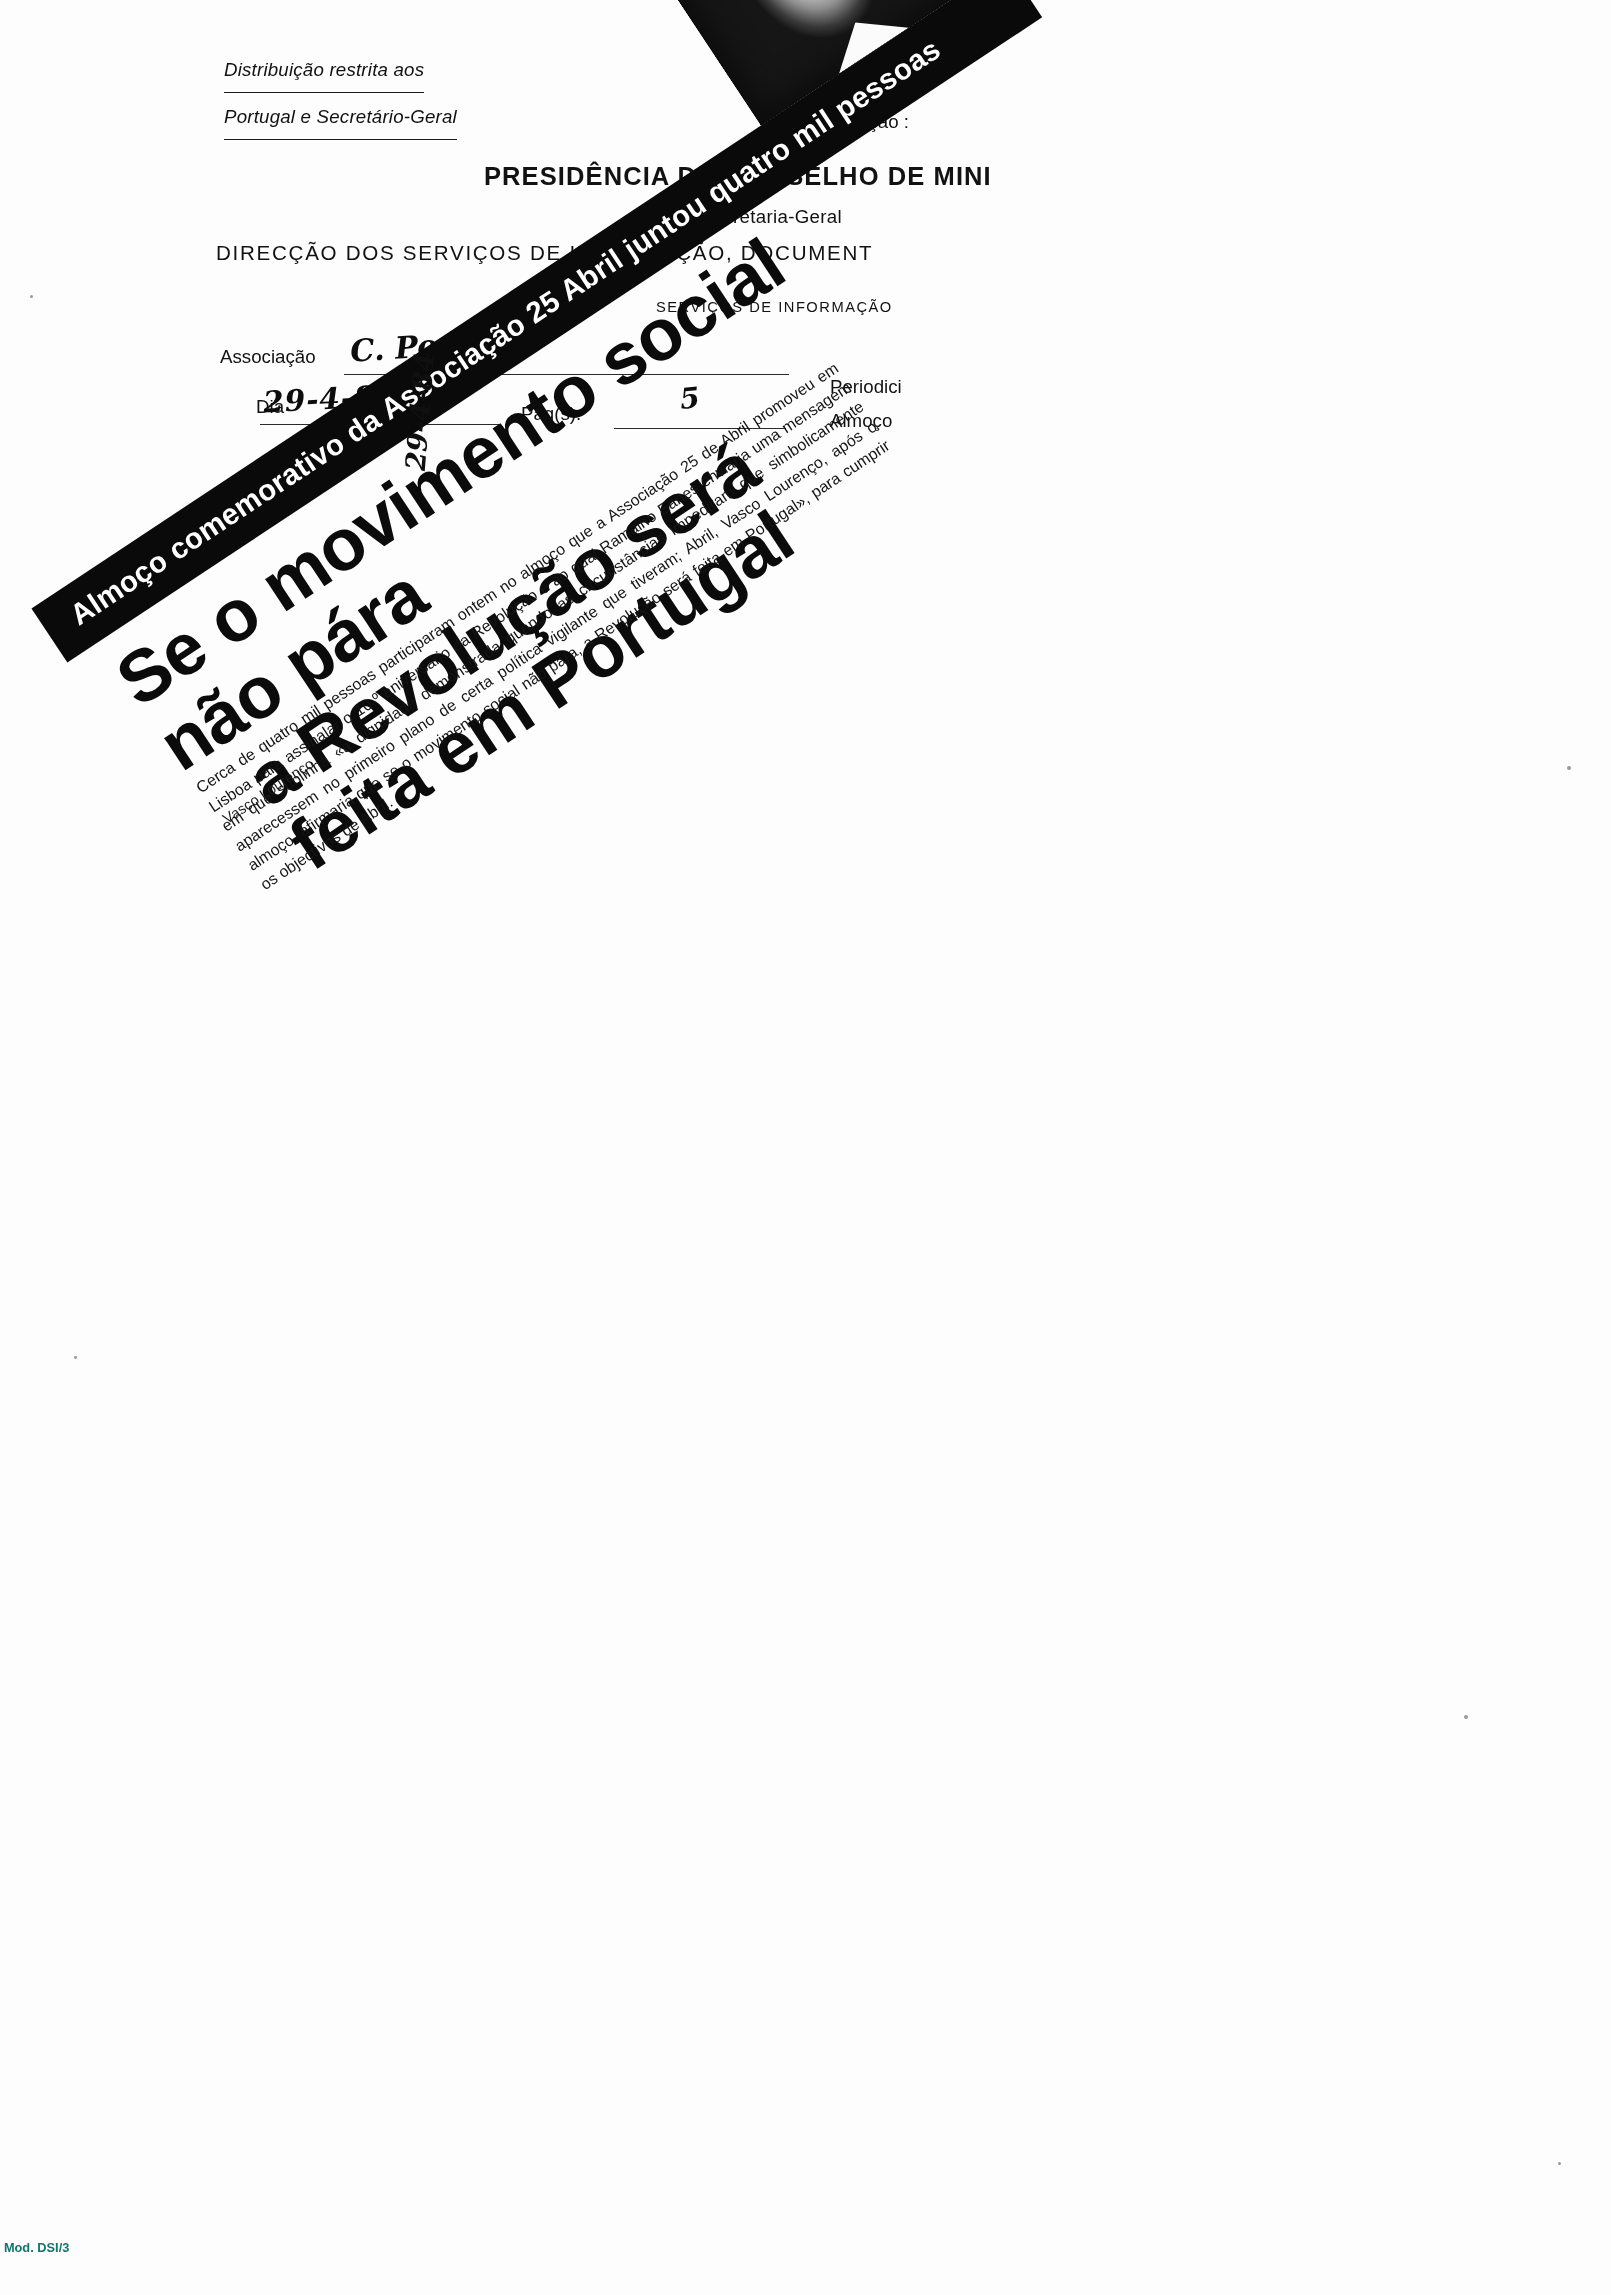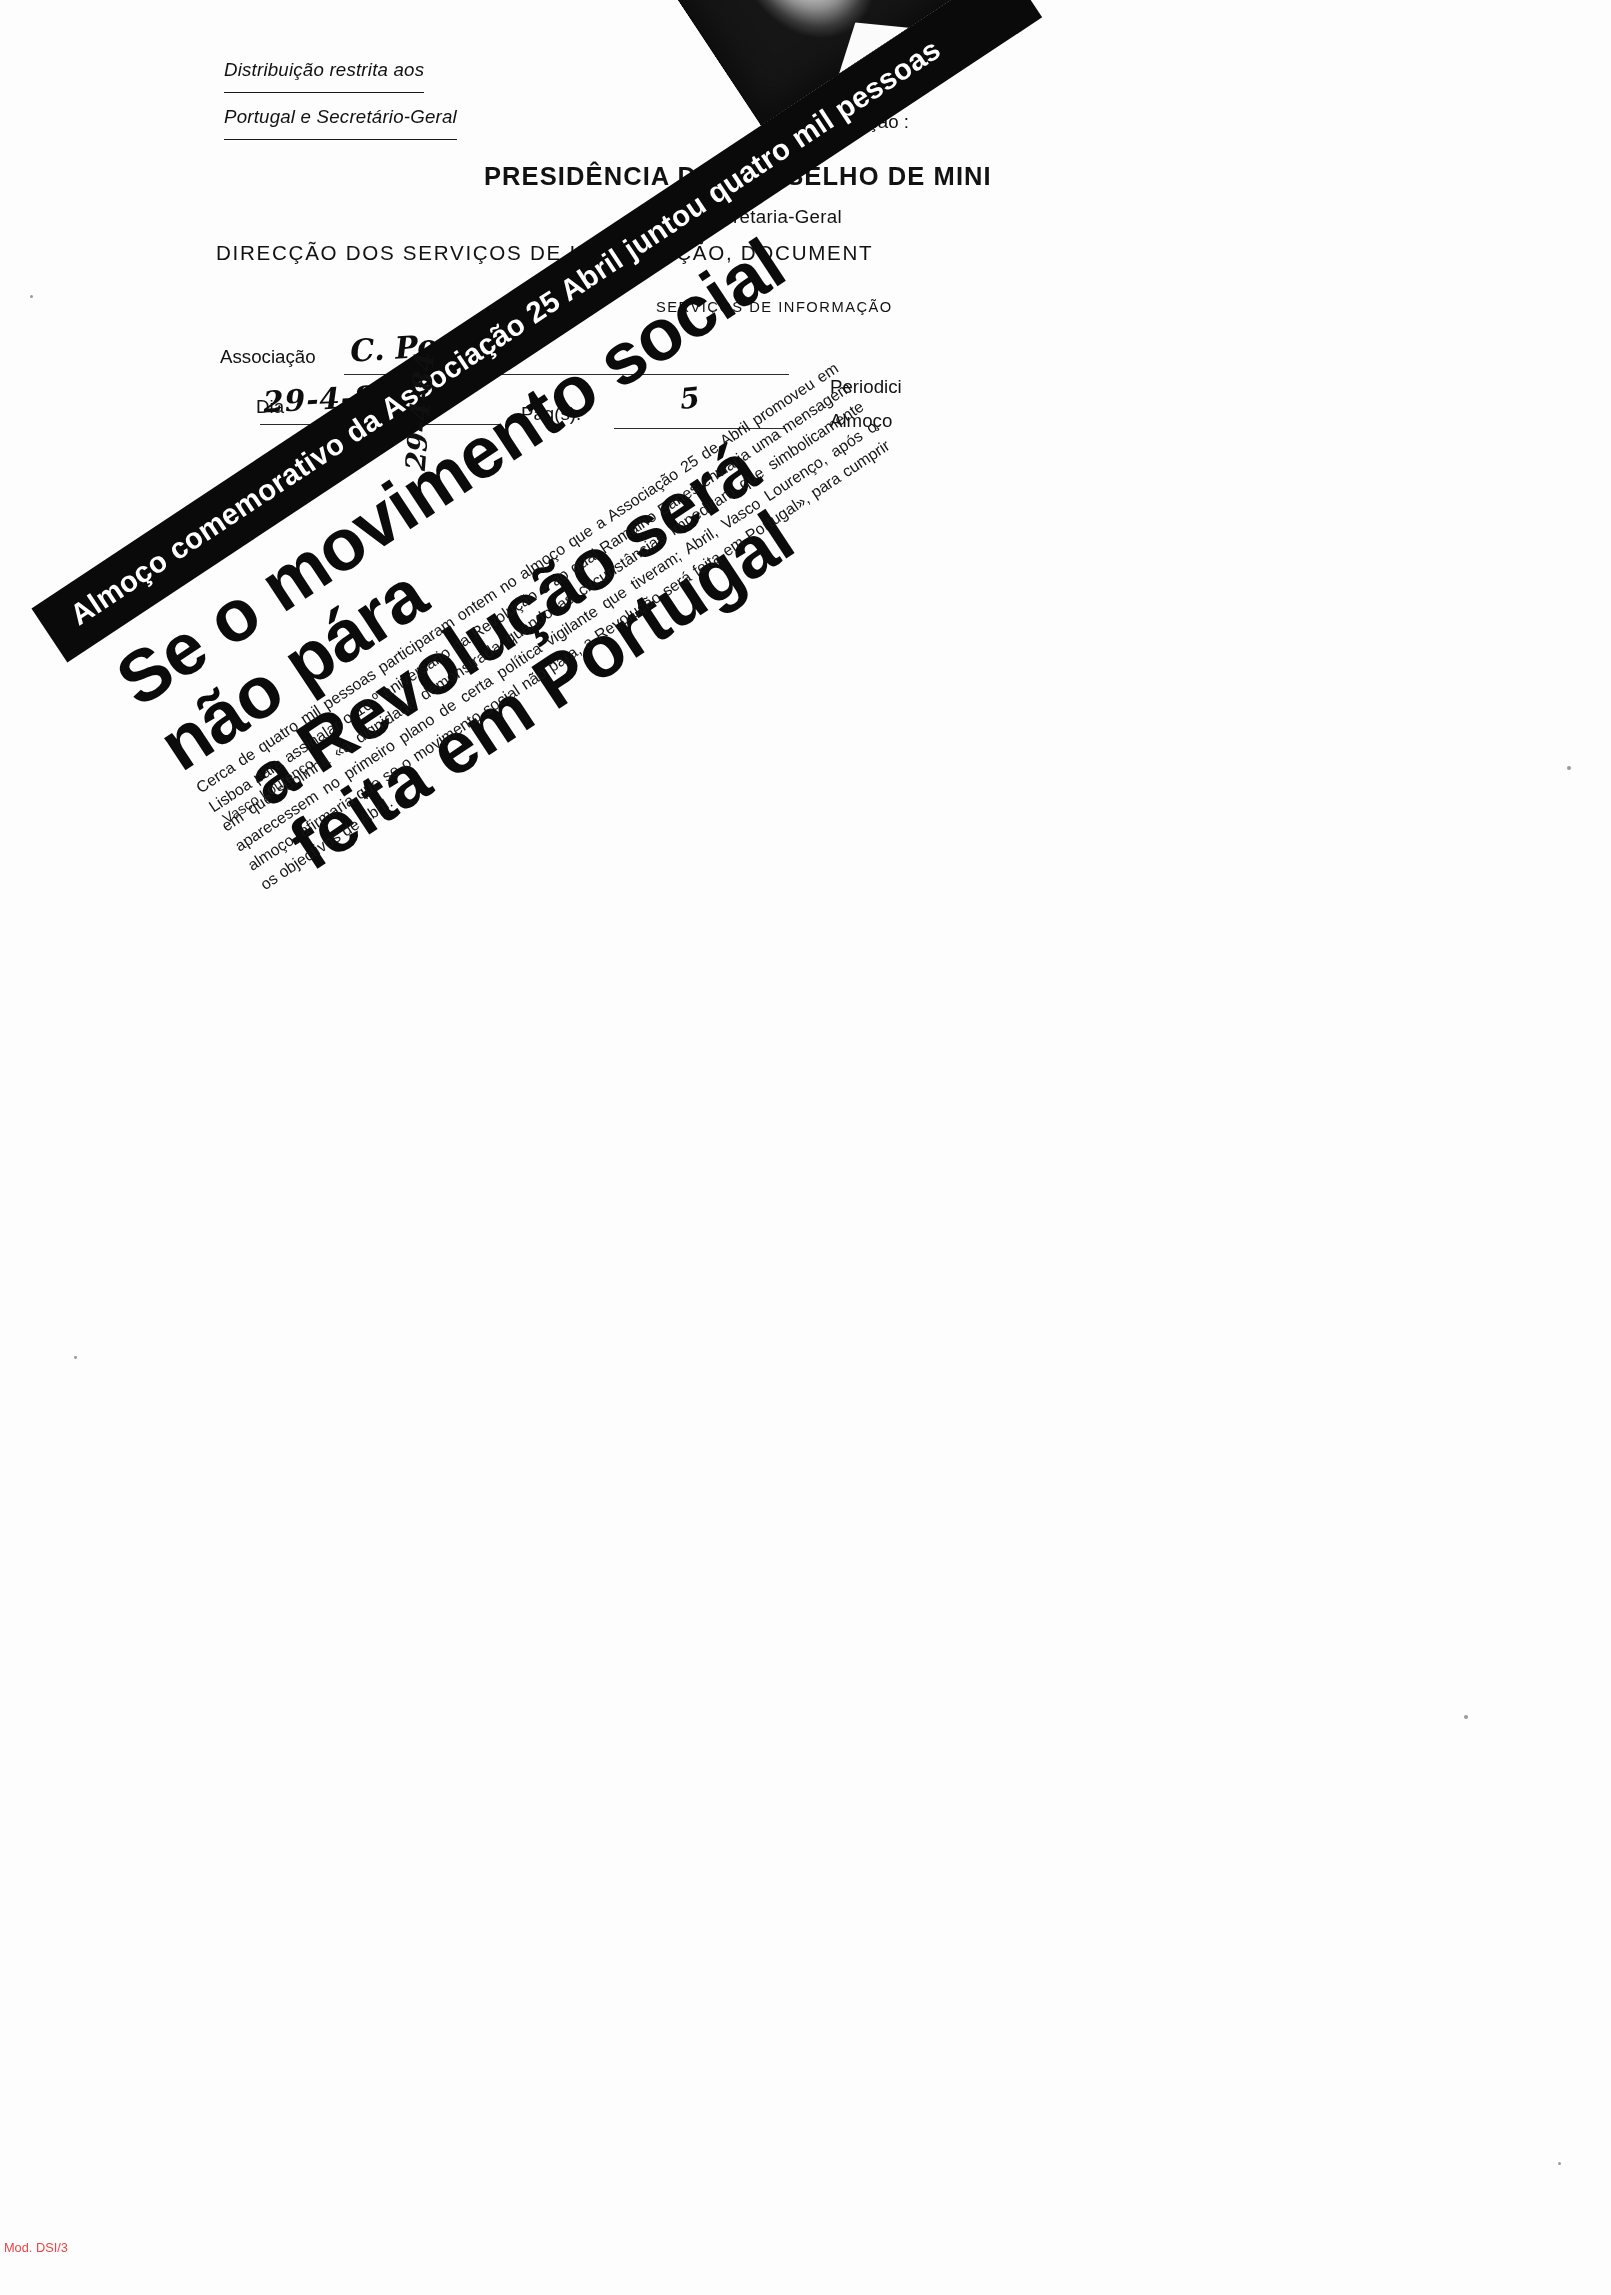--- a/index.html
+++ b/index.html
@@ -80,22 +80,22 @@
   .hand-pag {
     font-size: 28.5px;
     transform: rotate(-6deg);
     font-weight: bold;
   }
   .mod-label {
     position: absolute;
     left: 3.9px;
     top: 2240px;
     font-size: 12.8px;
-    font-weight: normal;
-    color: #ef4444;
+    font-weight: bold;
+    color: #0f766e;
   }
 
   
   #clipping {
     position: absolute;
     left: 88px;
     top: 521px;
     width: 1169px;
     height: 344px;
     transform: rotate(-33.5deg);

